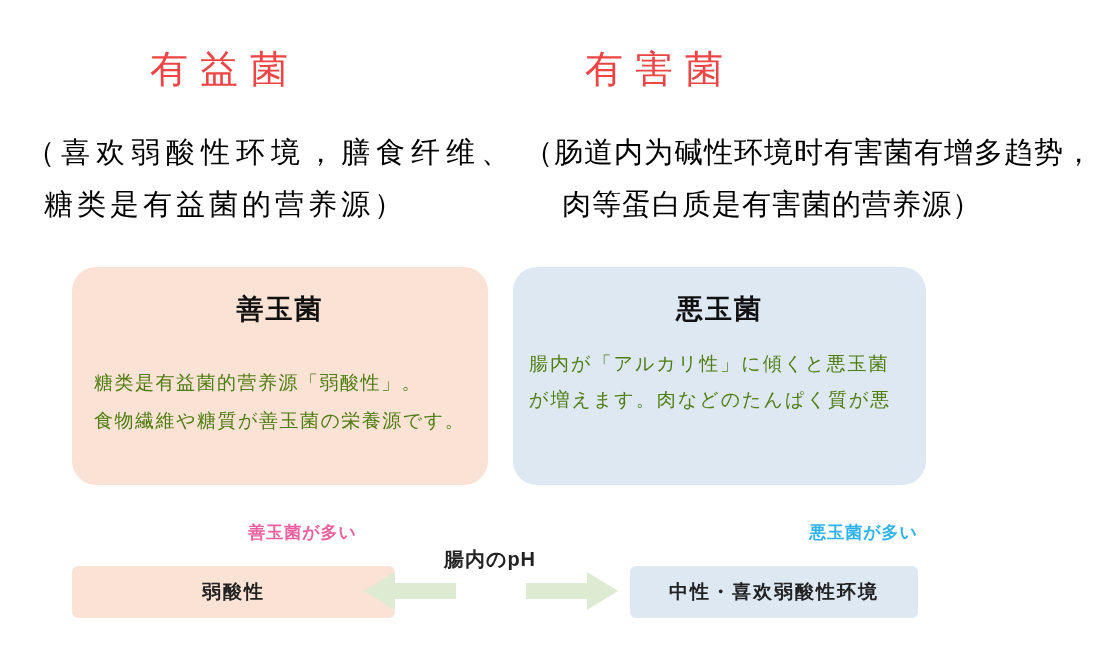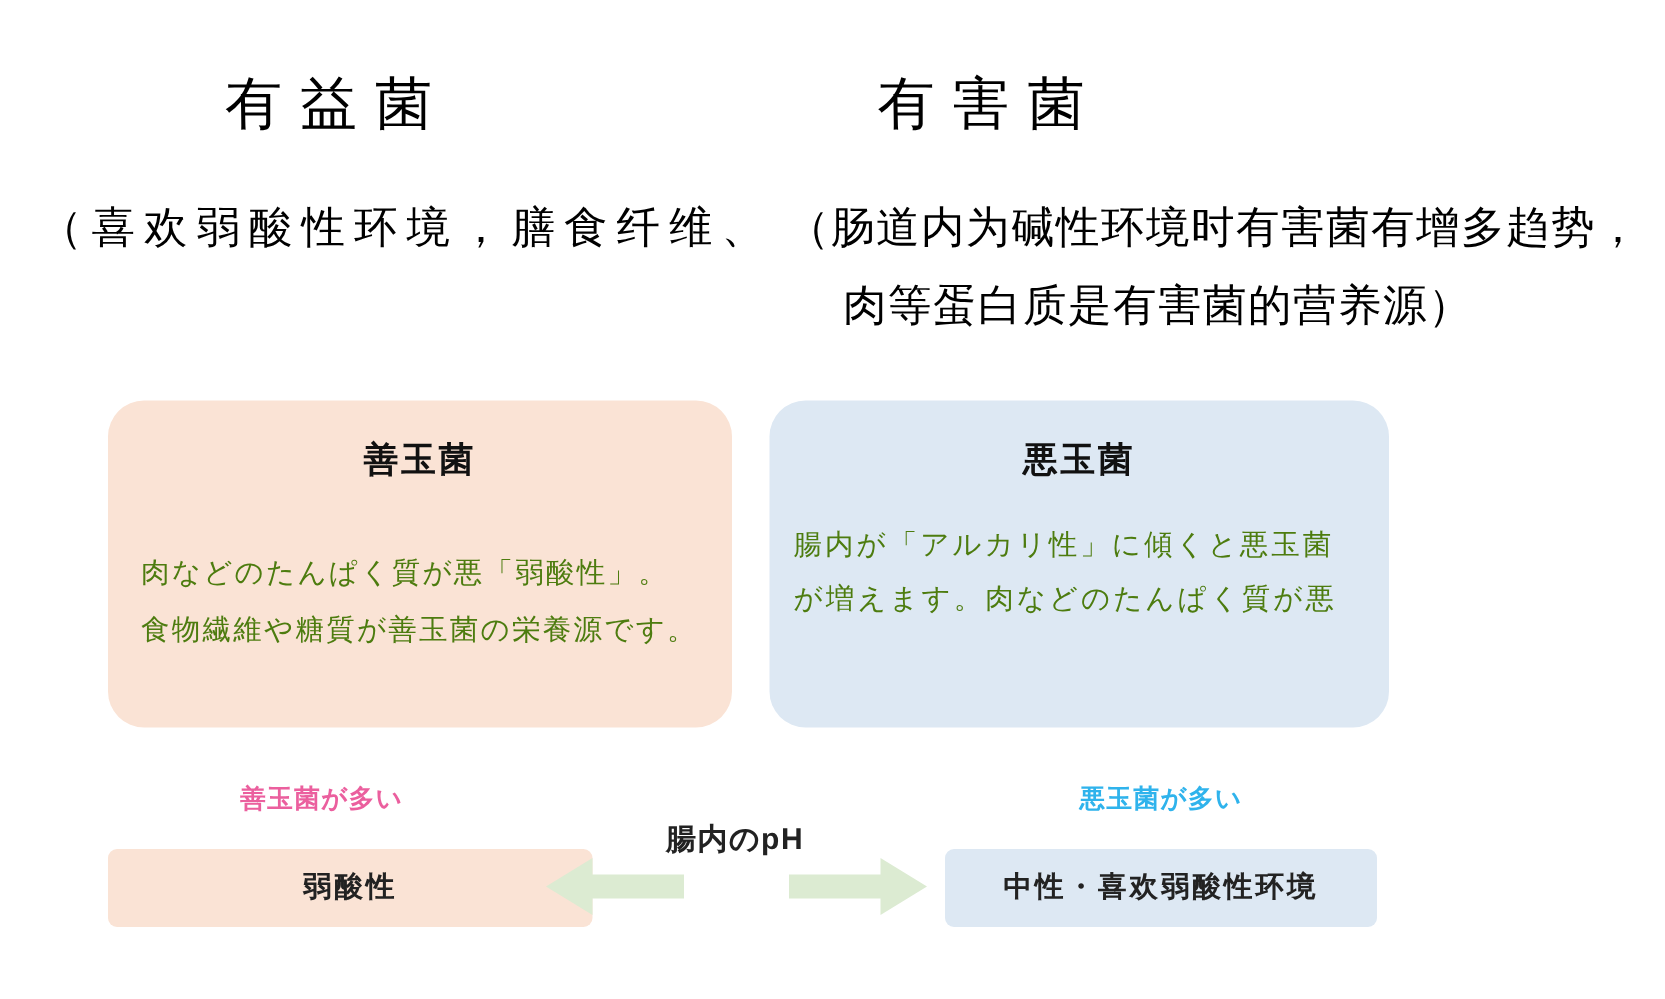--- a/index.html
+++ b/index.html
@@ -12,21 +12,21 @@
     font-family: "Liberation Sans", "DejaVu Sans", sans-serif;
     overflow: hidden;
   }
   
   .col-heading {
     position: absolute;
     top: 44px;
     font-family: "Liberation Serif", "DejaVu Serif", serif;
     font-size: 38px;
     font-weight: 400;
-    color: #000000;
+    color: #ef4444;
     letter-spacing: 12px;
     text-align: center;
     white-space: nowrap;
   }
   .heading-left  { left: 60px;  width: 330px; }
   .heading-right { left: 500px; width: 320px; }
   .desc-line {
     position: absolute;
     font-family: "Liberation Serif", "DejaVu Serif", serif;
     font-size: 29px;
@@ -46,38 +46,38 @@
     border-radius: 24px;
   }
   .card-good { left: 72px;  width: 416px; }
   .card-bad  { left: 513px; width: 413px; }
   .card-title {
     position: absolute;
     top: 24px;
     left: 0;
     width: 100%;
     text-align: center;
-    font-size: 23px;
+    font-size: 27px;
     font-weight: bold;
     color: #111111;
     letter-spacing: 2px;
   }
   .card-body {
     position: absolute;
     color: #4d7c0f;
     font-size: 19px;
     white-space: nowrap;
   }
   .card-good .card-body { left: 22px; top: 97px;  line-height: 38px; letter-spacing: 1.5px; }
   .card-bad  .card-body { left: 16px; top: 79px;  line-height: 36px; letter-spacing: 2px; }
   
   .ph-label {
     position: absolute;
     top: 521px;
-    text-align: center;
+    text-align: right;
     font-size: 17px;
     font-weight: bold;
     letter-spacing: 1px;
     white-space: nowrap;
   }
   .ph-label-left  { left: 72px;  width: 285px; }
   .ph-label-right { left: 630px; width: 288px; }
   .ph-center-label {
     position: absolute;
     left: 400px;
@@ -116,27 +116,28 @@
 </style>
 </head>
 <body>
 
 <div class="canvas">
 
   <div class="col-heading heading-left">有益菌</div>
   <div class="col-heading heading-right">有害菌</div>
 
   <div class="desc-line desc-b1">（喜欢弱酸性环境，膳食纤维、</div>
+  <div class="desc-line desc-b2">糖类是有益菌的营养源）</div>
   <div class="desc-line desc-h1">（肠道内为碱性环境时有害菌有增多趋势，</div>
   <div class="desc-line desc-h2">肉等蛋白质是有害菌的营养源）</div>
 
   <div class="card card-good" style="background-color: rgb(250, 227, 213);">
     <div class="card-title">善玉菌</div>
     <div class="card-body">
-      <div>肉などのたんぱく質が悪「弱酸性」。</div>
+      <div>糖类是有益菌的营养源「弱酸性」。</div>
       <div>食物繊維や糖質が善玉菌の栄養源です。</div>
     </div>
   </div>
 
   <div class="card card-bad" style="background-color: rgb(221, 232, 243);">
     <div class="card-title">悪玉菌</div>
     <div class="card-body">
       <div>腸内が「アルカリ性」に傾くと悪玉菌</div>
       <div>が増えます。肉などのたんぱく質が悪</div>
     </div>

